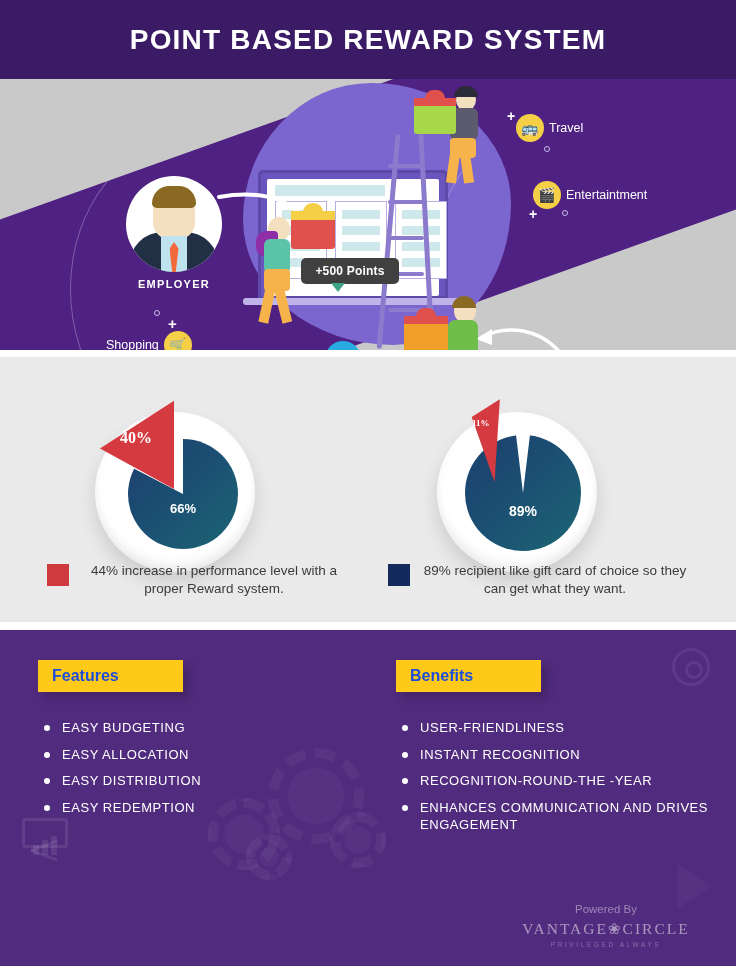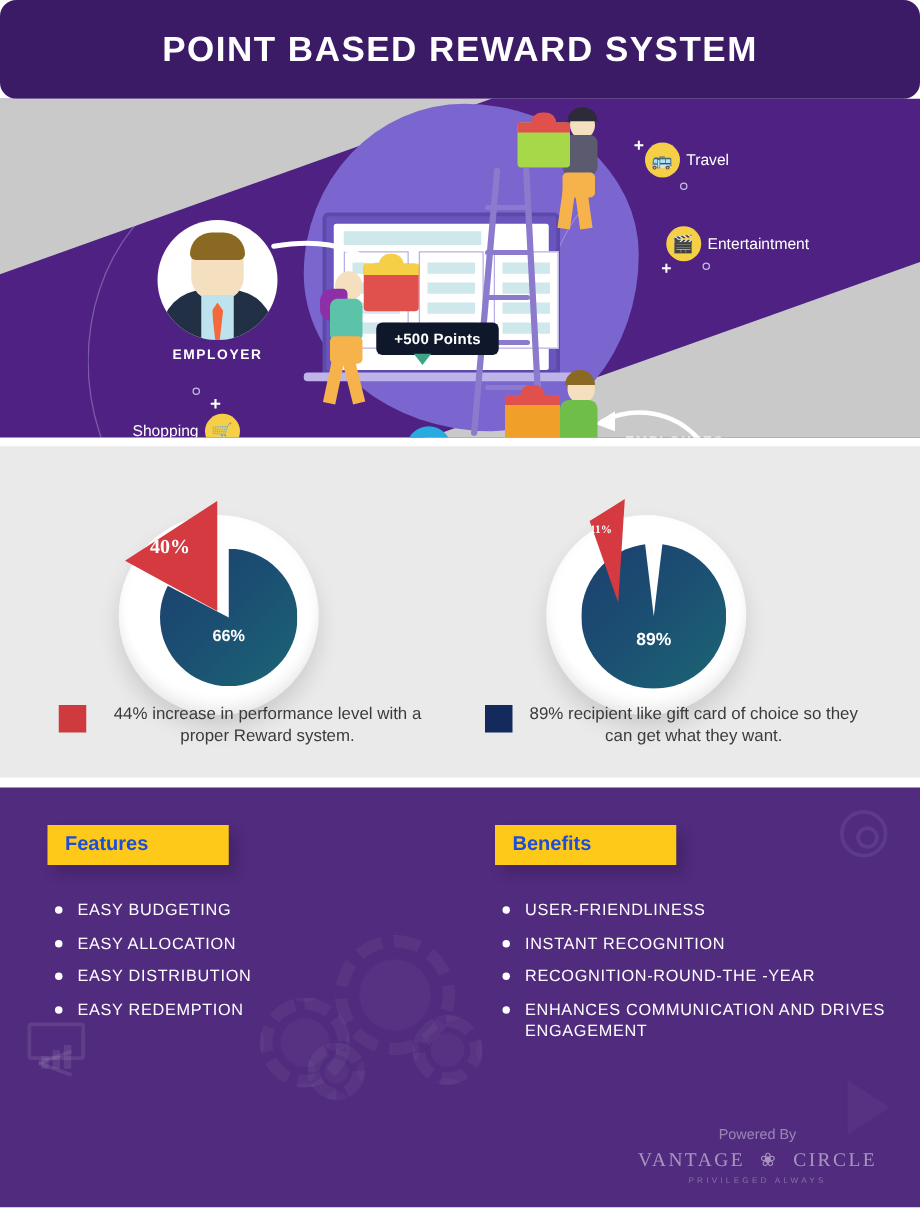--- a/index.html
+++ b/index.html
@@ -9,21 +9,21 @@
     background:#ffffff;
     width:736px; height:966px;
     overflow:hidden;
     position:relative;
   }
 
   
   .header {
     position:absolute; left:0; top:0; width:736px; height:79px;
     background:#3B1A66;
-    display:flex; align-items:center; justify-content:center;border-radius:13px;
+    display:flex; align-items:center; justify-content:center;
   }
   .header-title {
     color:#ffffff;
     font-size:28px;
     font-weight:bold;
     letter-spacing:1.2px;
     text-align:center;
   }
 
   
@@ -74,21 +74,21 @@
     background:#CFE8EC;
   }
   .scr-top-band {
     position:absolute; left:8px; top:6px; width:110px; height:11px;
     background:#CFE8EC;
   }
 
   
   .points-bubble {
     position:absolute; left:301px; top:179px; width:98px; height:26px;
-    background:#0f172a; border-radius:5px;
+    background:#404040; border-radius:5px;
     display:flex; align-items:center; justify-content:center;
     color:#fff; font-size:12px; font-weight:bold; letter-spacing:.2px;
     z-index:6;
   }
   .points-bubble:after {
     content:""; position:absolute; left:30px; bottom:-8px;
     border-left:7px solid transparent; border-right:7px solid transparent;
     border-top:9px solid #3FA487;
   }
 
@@ -292,21 +292,21 @@
   
   .brand {
     position:absolute; right:30px; bottom:18px; width:200px; text-align:center;
   }
   .brand .powered {
     color:rgba(255,255,255,.42); font-size:11.5px; margin-bottom:5px;margin-top:45px;
   }
   .brand .vc {
     color:rgba(255,255,255,.5); font-size:15.5px; letter-spacing:2px;
     font-family:"Liberation Serif", serif;
-    display:flex; align-items:center; justify-content:center; gap:12px;
+    display:flex; align-items:center; justify-content:center; gap:0;
   }
   .brand .star { font-size:15px; color:rgba(255,255,255,.5); }
   .brand .tagline {
     color:rgba(255,255,255,.3); font-size:6.5px; letter-spacing:2.6px;
     margin-top:3px;
   }
 </style>
 </head>
 <body>
 

